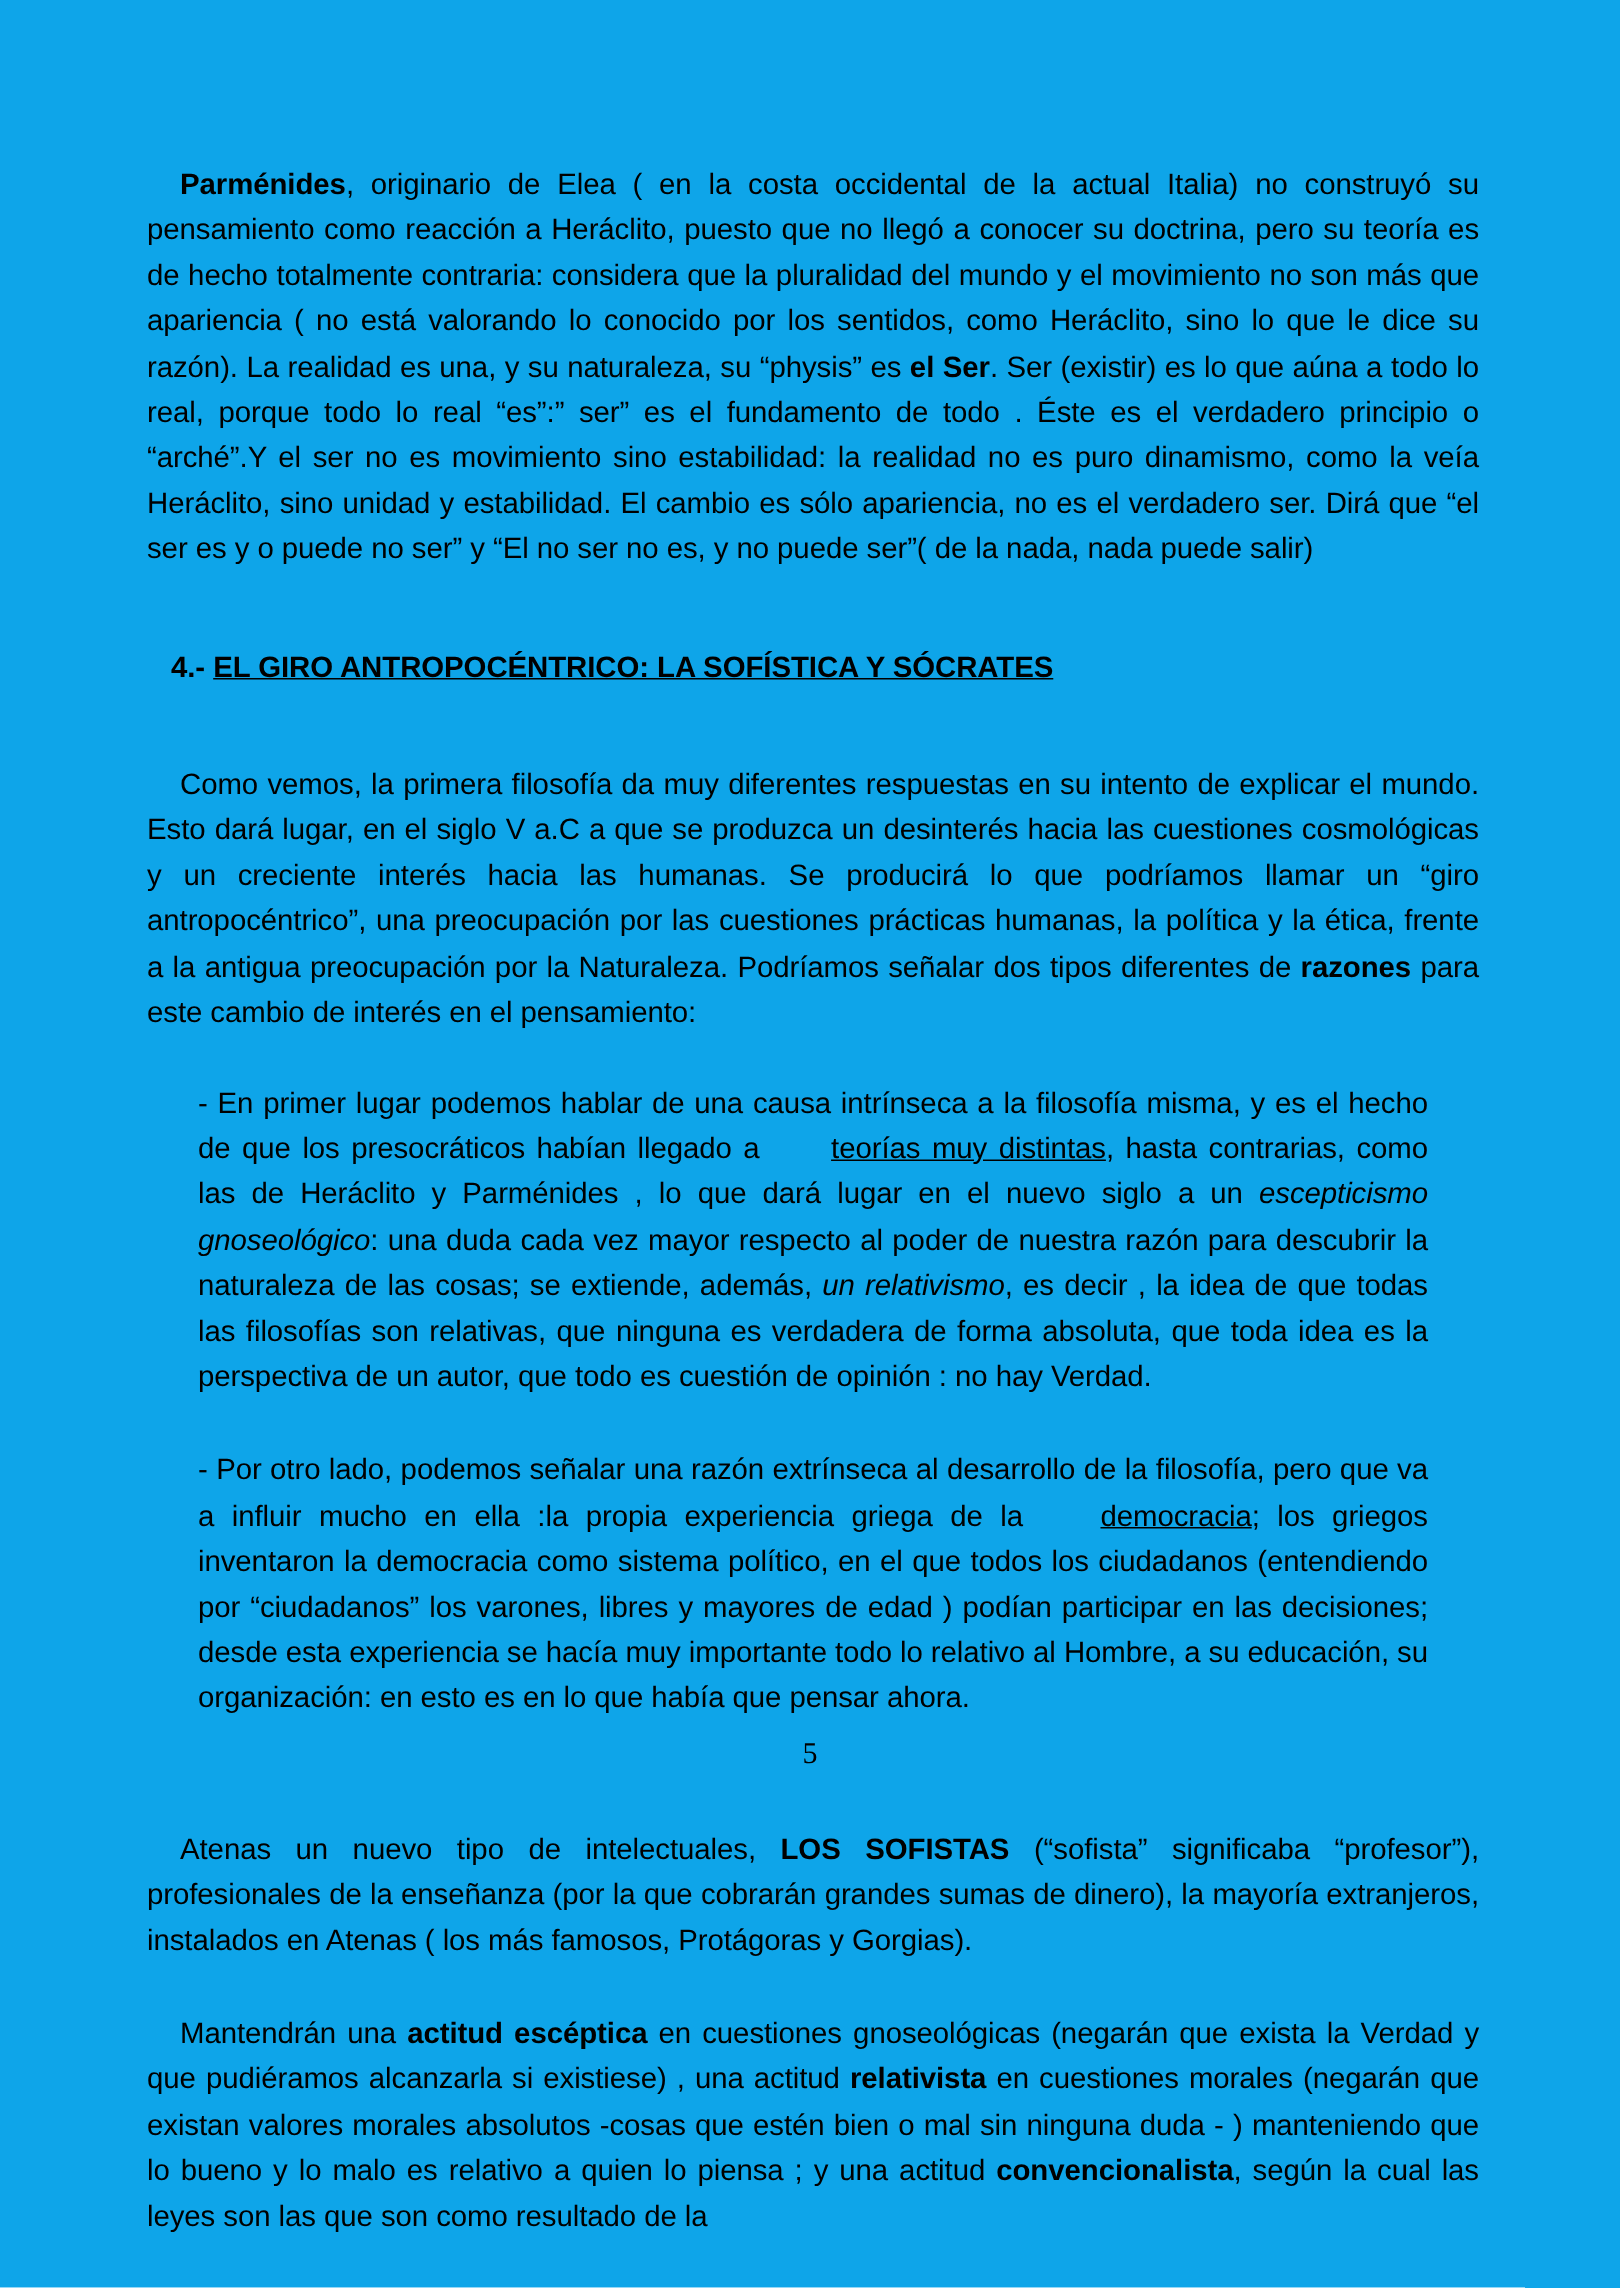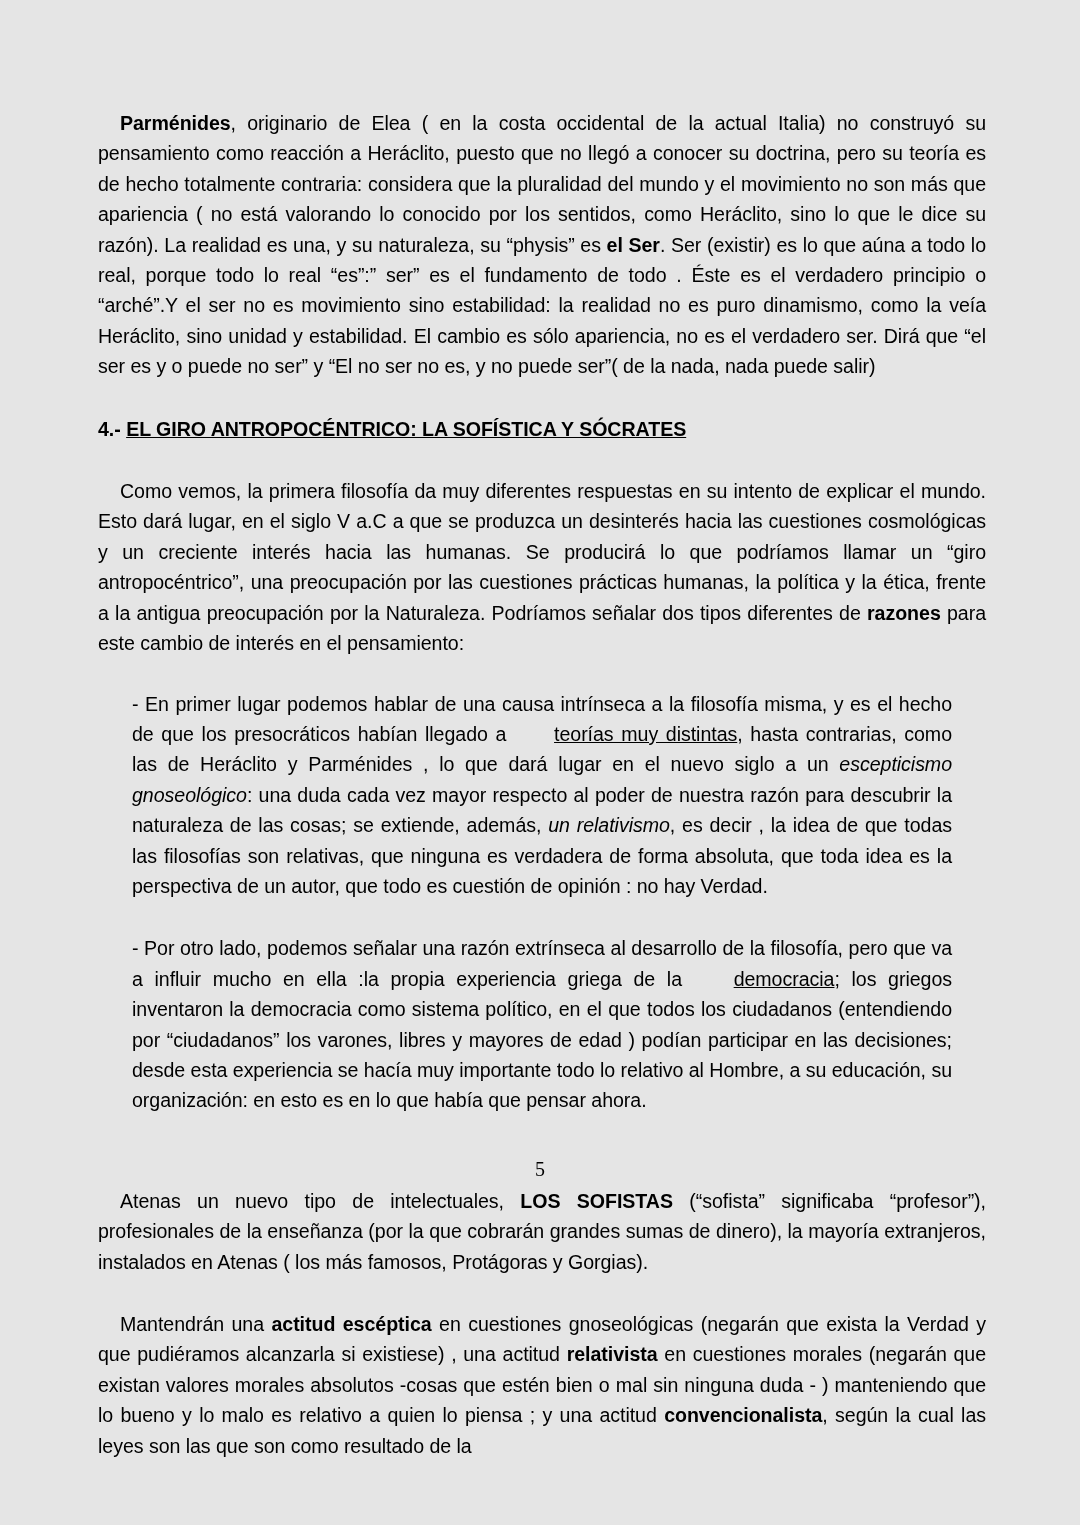--- a/index.html
+++ b/index.html
@@ -11,21 +11,21 @@
     width: 1080px;
     height: 1525px;
     font-family: "Liberation Sans", sans-serif;
     color: #000000;
     -webkit-font-smoothing: antialiased;
   }
   .page {
     position: relative;
     width: 1080px;
     height: 1525px;
-    background: #e5e5e5;
+    background: #0ea5e9;
     box-sizing: border-box;
     padding: 0;
     overflow: hidden;
   }
   .content {
     position: absolute;
     left: 98px;
     top: 108px;
     width: 888px;
   }
@@ -38,21 +38,21 @@
     letter-spacing: -0.05px;
   }
   p.body-text.indent-first {
     text-indent: 22px;
   }
   .spacer-sm { height: 30px; }
   .spacer-md { height: 32px; }
   .spacer-xl { height: 70px; }
 
   h2.section-heading {
-    margin: 0;
+    margin: 16px;
     font-size: 19.6px;
     line-height: 30.4px;
     font-weight: bold;
     text-align: left;
     letter-spacing: -0.05px;
   }
   h2.section-heading .num { text-decoration: none; }
   h2.section-heading .underlined { text-decoration: underline; }
 
   .bullet-block {

